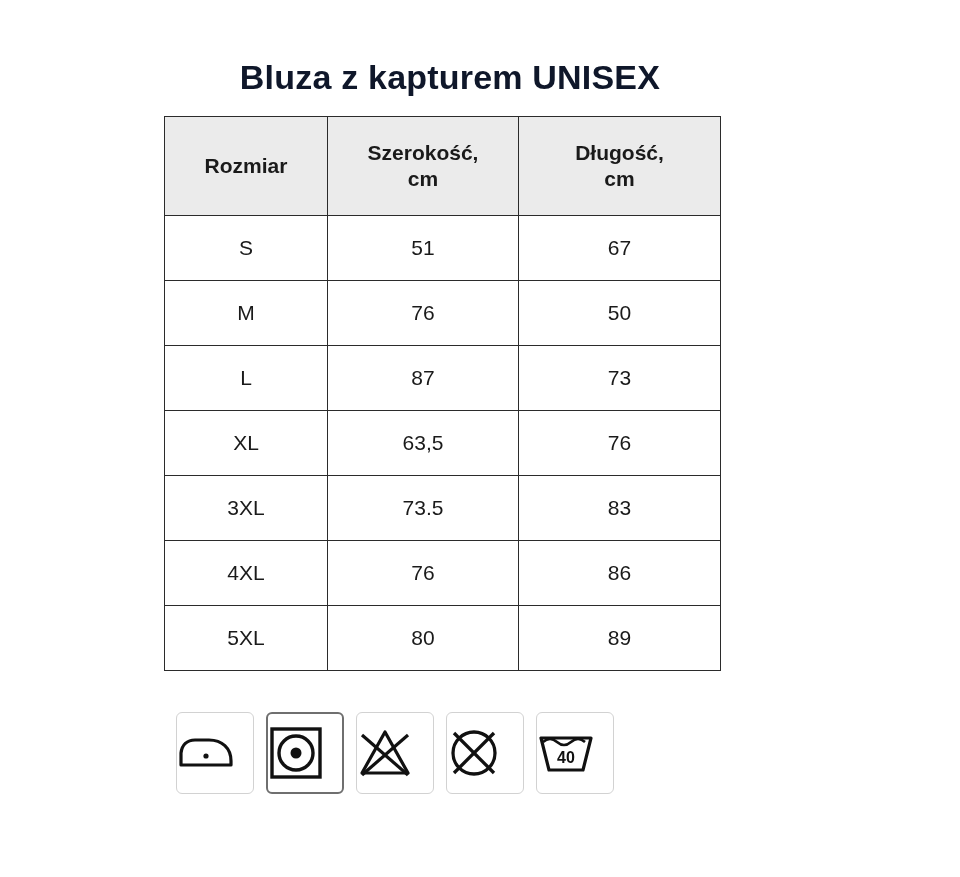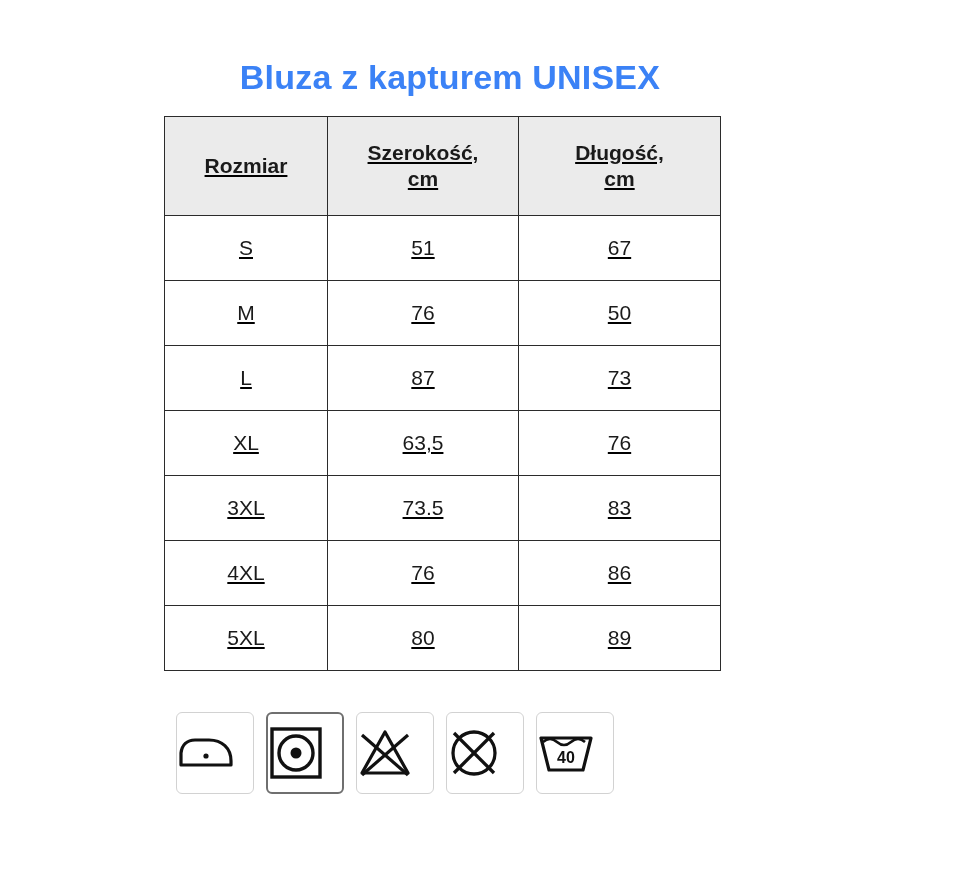--- a/index.html
+++ b/index.html
@@ -21,30 +21,29 @@
   }
   .title {
     position: absolute;
     left: 0;
     top: 58px;
     width: 900px;
     text-align: center;
     font-size: 34px;
     font-weight: bold;
     letter-spacing: 0.2px;
-    color: #3b82f6;
+    color: #0f172a;
   }
   .size-table {
     position: absolute;
     left: 164px;
     top: 116px;
     width: 556px;
     border-collapse: collapse;
     table-layout: fixed;
-    text-decoration: underline;
   }
   .size-table th,
   .size-table td {
     border: 1px solid #2b2b2b;
     text-align: center;
     font-size: 21px;
     color: #1a1a1a;
     font-weight: normal;
   }
   .size-table th {

